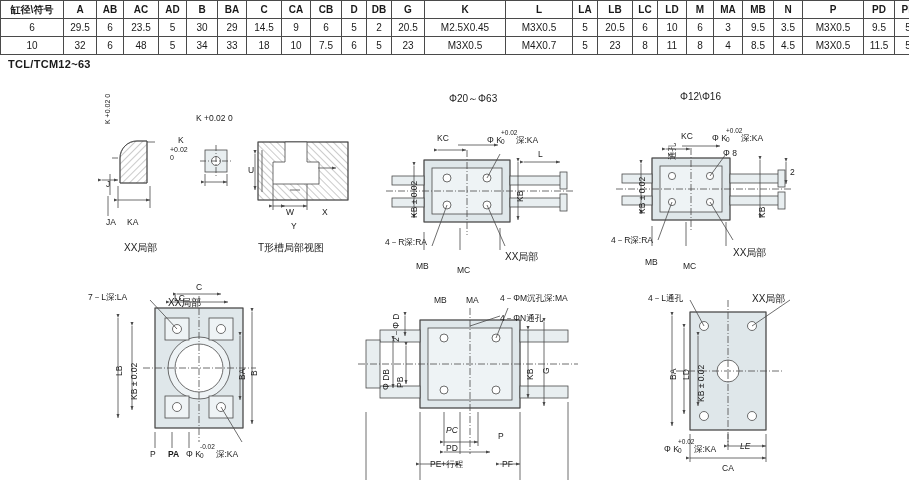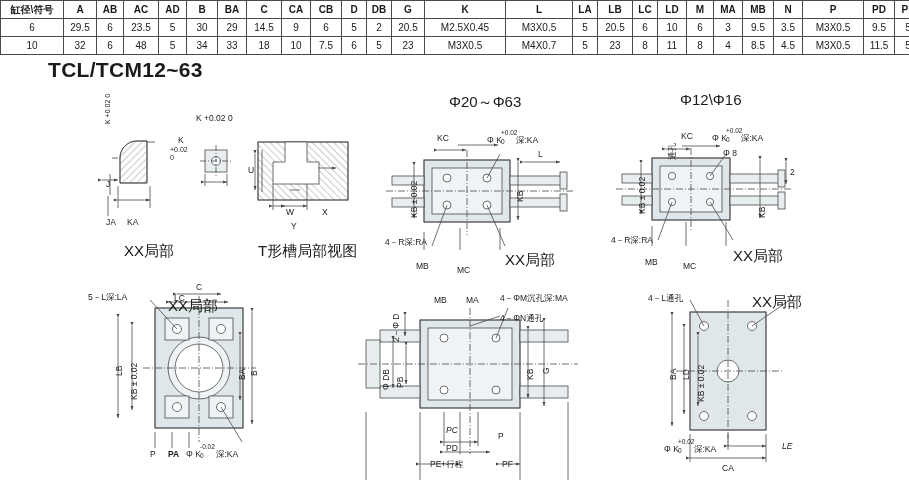--- a/index.html
+++ b/index.html
@@ -14,26 +14,26 @@
     border-collapse:collapse; font-size:10px; table-layout:fixed;
   }
   .spec-table th,.spec-table td{
     border:1px solid #4a4a4a; text-align:center; padding:1px 0;
     height:15px; line-height:13px; font-weight:normal; white-space:nowrap;
   }
   .spec-table th{font-weight:bold;margin-left:39px;}
   .spec-table th:first-child{font-size:10px;}
   
   .series-title{
-    position:absolute;left:8px;top:58px;font-size:21px;font-weight:bold;letter-spacing:.3px;margin-left:40px;
+    position:absolute;left:8px;top:58px;font-size:11px;font-weight:bold;letter-spacing:.3px;
   }
   
   .canvas{position:absolute;left:0;top:50px;width:909px;height:430px;}
   .lbl{position:absolute;font-size:8.5px;white-space:nowrap;line-height:1;}
-  .lbl.c9{font-size:15px;}
+  .lbl.c9{font-size:10px;}
   .lbl.rot{transform:rotate(-90deg);transform-origin:0 0;}
   svg{position:absolute;left:0;top:0;}
 </style>
 </head>
 <body>
 
 <table class="spec-table">
   <thead>
     <tr>
       <th style="width:62px">缸径\符号</th>
@@ -379,21 +379,21 @@
 <span class="lbl" style="left:723px;top:99px;">Φ 8</span>
 <span class="lbl rot" style="left:638px;top:164px;">KB ± 0.02</span>
 <span class="lbl rot" style="left:758px;top:168px;">KB</span>
 <span class="lbl rot" style="left:668px;top:110px;">通孔</span>
 <span class="lbl" style="left:790px;top:118px;">2</span>
 <span class="lbl" style="left:611px;top:186px;">4－R深:RA</span>
 <span class="lbl" style="left:645px;top:208px;">MB</span>
 <span class="lbl" style="left:683px;top:212px;">MC</span>
 <span class="lbl c9" style="left:733px;top:198px;">XX局部</span>
 
-<span class="lbl" style="left:88px;top:243px;">5－L深:LA</span>
+<span class="lbl" style="left:88px;top:243px;">7－L深:LA</span>
 <span class="lbl" style="left:174px;top:244px;">LC</span>
 <span class="lbl" style="left:196px;top:233px;">C</span>
 <span class="lbl rot" style="left:115px;top:326px;">LB</span>
 <span class="lbl rot" style="left:130px;top:350px;">KB ± 0.02</span>
 <span class="lbl rot" style="left:250px;top:326px;">B</span>
 <span class="lbl rot" style="left:238px;top:330px;">BA</span>
 <span class="lbl" style="left:150px;top:400px;">P</span>
 <span class="lbl" style="left:168px;top:400px;font-weight:bold;">PA</span>
 <span class="lbl" style="left:186px;top:400px;">Φ K</span>
 <span class="lbl" style="left:200px;top:394px;font-size:6.5px;">-0.02</span>
@@ -418,16 +418,16 @@
 
 <span class="lbl" style="left:648px;top:244px;">4－L通孔</span>
 <span class="lbl c9" style="left:752px;top:244px;">XX局部</span>
 <span class="lbl rot" style="left:669px;top:330px;">BA</span>
 <span class="lbl rot" style="left:682px;top:330px;">LD</span>
 <span class="lbl rot" style="left:697px;top:352px;">KB ± 0.02</span>
 <span class="lbl" style="left:664px;top:395px;">Φ K</span>
 <span class="lbl" style="left:678px;top:389px;font-size:6.5px;">+0.02</span>
 <span class="lbl" style="left:678px;top:398px;font-size:6.5px;">0</span>
 <span class="lbl" style="left:694px;top:395px;">深:KA</span>
-<span class="lbl" style="left:782px;top:392px;font-style:italic;">LE</span>
+<span class="lbl" style="left:740px;top:392px;font-style:italic;">LE</span>
 <span class="lbl" style="left:722px;top:414px;">CA</span>
 
 </div>
 
 </body></html>

